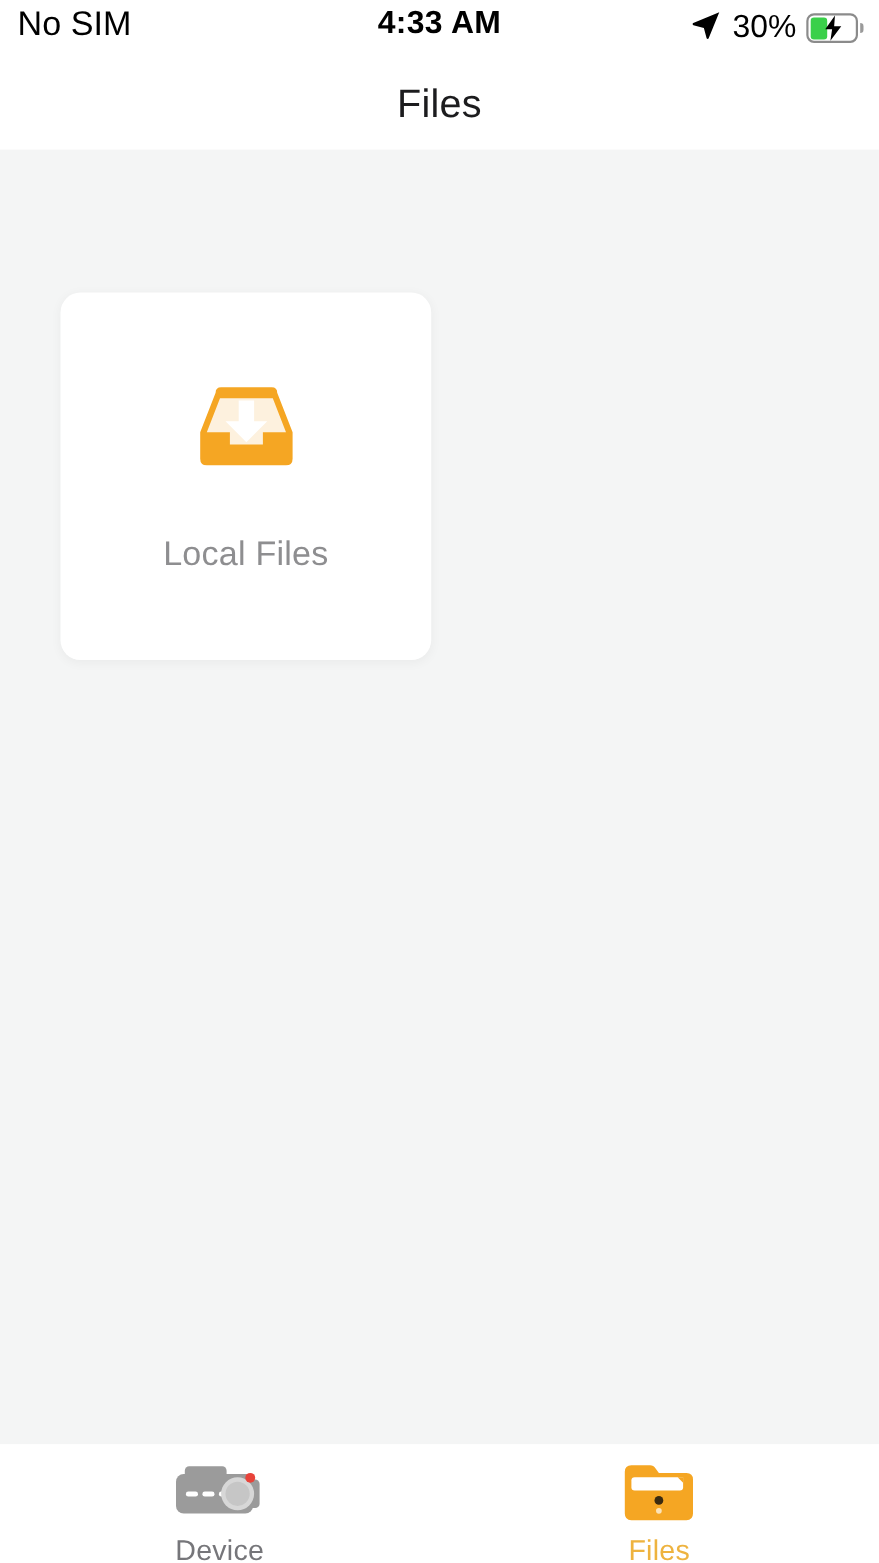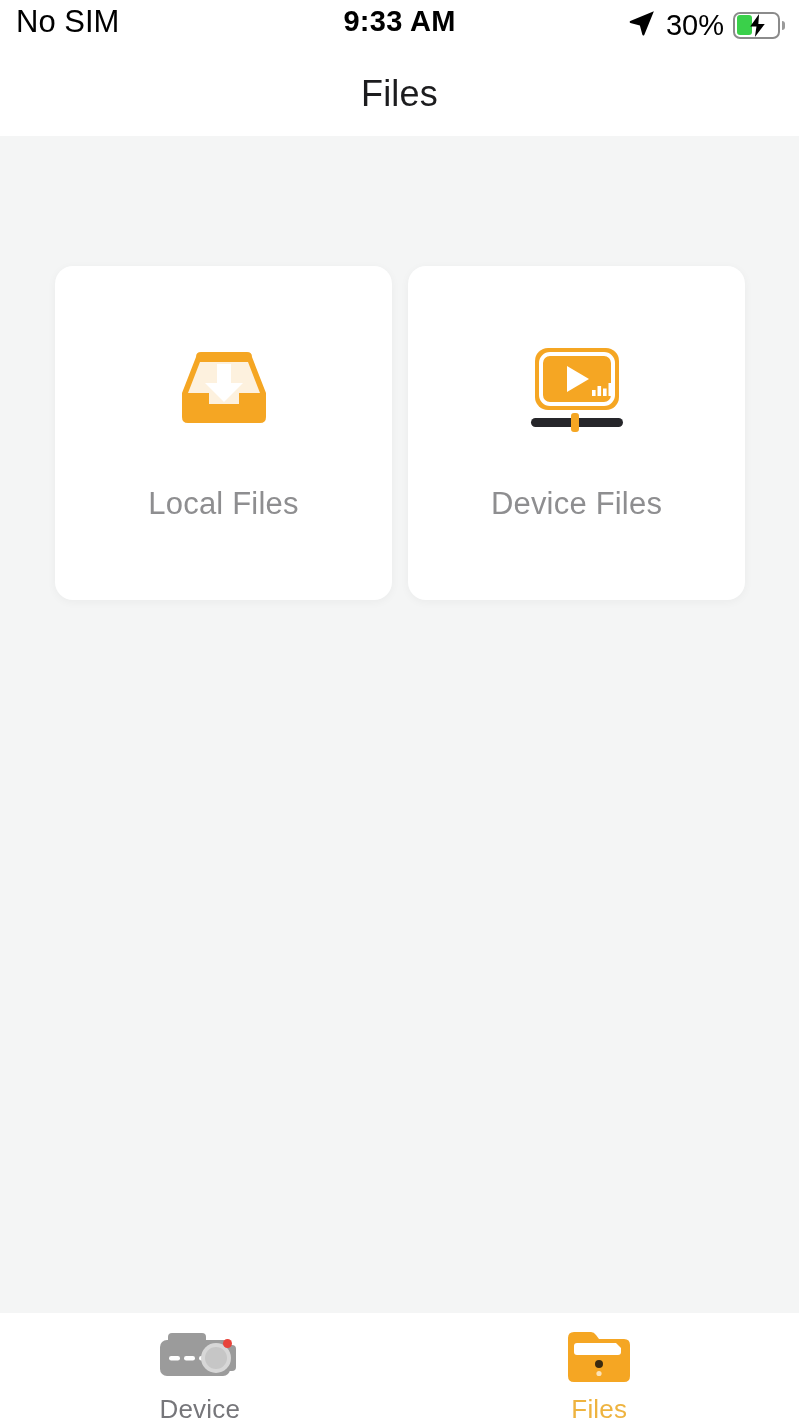--- a/index.html
+++ b/index.html
@@ -97,21 +97,21 @@
   .tab-label.inactive { color:#76767a; }
   .tab-label.active { color:#eeb33f; }
 </style>
 </head>
 <body>
 
 <div class="phone">
 
   <div class="statusbar">
     <div class="sb-left">No SIM</div>
-    <div class="sb-center">9:33 AM</div>
+    <div class="sb-center">4:33 AM</div>
     <div class="sb-right">
       <span class="loc-arrow">
         <svg width="30" height="30" viewBox="0 0 24 24">
           <path d="M21.5 2.5 L2.6 10.4 C1.9 10.7 2 11.7 2.7 11.9 L10.3 13.9 L12.3 21.4 C12.5 22.1 13.5 22.2 13.8 21.5 L21.5 2.5 Z" fill="#000"></path>
         </svg>
       </span>
       <span class="sb-battpct">30%</span>
       <span class="battery">
         <span class="batt-body"></span>
         <span class="batt-fill"></span>
@@ -136,36 +136,20 @@
         <div class="card-icon">
           <svg width="96" height="82" viewBox="0 0 96 82">
             <path d="M20 8 Q20 3 25 3 L71 3 Q76 3 76 8 L90 44 L90 68 Q90 74 84 74 L12 74 Q6 74 6 68 L6 44 Z" fill="#f5a623"></path>
             <path d="M24 13 L72 13 L84 44 L63 44 L63 55 L33 55 L33 44 L12 44 Z" fill="#fdf1de"></path>
             <path d="M41 15 L55 15 L55 34 L67 34 L48 53 L29 34 L41 34 Z" fill="#ffffff"></path>
           </svg>
         </div>
         <div class="card-label">Local Files</div>
       </div>
 
-      <div class="card">
-        <div class="card-icon">
-          <svg width="102" height="92" viewBox="0 0 102 92">
-            <rect x="9" y="4" width="84" height="62" rx="13" fill="#f5a623"></rect>
-            <rect x="15" y="10" width="72" height="50" rx="9" fill="none" stroke="#ffffff" stroke-width="4"></rect>
-            <path d="M41 22 L63 35 L41 48 Z" fill="#ffffff"></path>
-            <rect x="66" y="46" width="3.6" height="6" fill="#ffffff"></rect>
-            <rect x="71.5" y="42" width="3.6" height="10" fill="#ffffff"></rect>
-            <rect x="77" y="44.5" width="3.6" height="7.5" fill="#ffffff"></rect>
-            <rect x="82.5" y="39" width="3.6" height="13" fill="#ffffff"></rect>
-            <rect x="5" y="74" width="92" height="9" rx="4.5" fill="#26262a"></rect>
-            <rect x="45" y="69" width="8" height="19" rx="3" fill="#f5a623"></rect>
-          </svg>
-        </div>
-        <div class="card-label">Device Files</div>
-      </div>
 
     </div>
   </div>
 
   <div class="tabbar">
 
     <div class="tab">
       <div class="tab-icon">
         <svg width="92" height="56" viewBox="0 0 92 56">
           <rect x="14" y="4" width="38" height="12" rx="4" fill="#9b9b9b"></rect>

